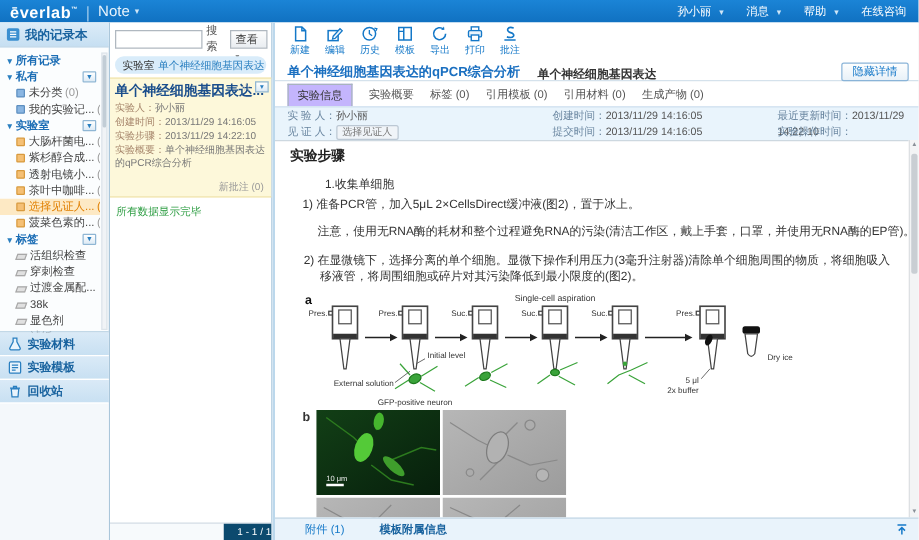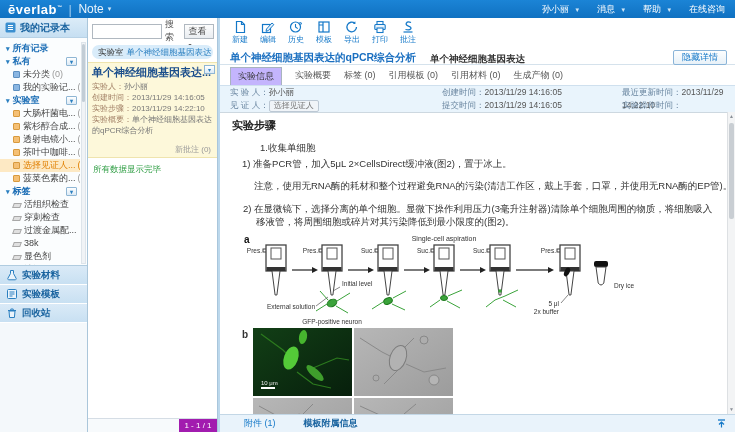--- a/index.html
+++ b/index.html
@@ -52,21 +52,21 @@
   .ncard { position:absolute; top:44px; left:0; right:0; height:96px; background:#fdf8da; border-top:1px solid #efe4ae; border-bottom:1px solid #efe4ae; cursor:pointer; }
   .ncard-title { position:relative; padding:2px 26px 1px 4px; font-size:11px; font-weight:bold; color:#1b4e8c; white-space:nowrap; overflow:hidden; }
   .ncard-star { position:absolute; right:16px; top:2px; color:#c0c0c0; font-size:9px; cursor:pointer; }
   .ncard-dd { position:absolute; right:2px; top:2px; width:11px; height:9px; border:1px solid #8fb6d4; background:linear-gradient(#fff,#dceaf5); color:#2a7fc0; font-size:6px; line-height:8px; text-align:center; cursor:pointer; }
   .ncard-line { padding:0 4px; font-size:8px; line-height:11px; color:#777; white-space:nowrap; overflow:hidden; }
   .ncard-line .lb { color:#a5846a;text-align:center; }
   .ncard-line.wrap { white-space:normal; overflow:visible; }
   .ncard-annot { position:absolute; right:6px; bottom:2px; color:#999; font-size:8px; cursor:pointer; }
   .end-msg { position:absolute; top:146px; left:5px; color:#2f9e44; font-size:8.5px; }
   .list-bottom { position:absolute; bottom:0; left:0; right:0; height:14px; background:#f7fafc; border-top:1px solid #d5dde5; }
-  .pager { position:absolute; right:0; top:0; width:38px; height:13px; background:#a21caf; color:#fff; font-size:8px; text-align:center; line-height:13px; }
+  .pager { position:absolute; right:0; top:0; width:38px; height:13px; background:#0c4a6e; color:#fff; font-size:8px; text-align:right; line-height:13px; }
 
   
   .main { position:absolute; left:218px; top:18px; width:517px; height:414px; background:#fff; border-left:2px solid #bcd8ec; }
   .toolbar { position:absolute; top:0; left:0; right:0; height:47px; border-bottom:1px solid #d5e2ec; display:flex; padding-left:6px; }
   .tool { width:28px; text-align:center; color:#1478c8; font-size:8px; cursor:pointer; padding-top:2px; }
   .tool svg { display:block; margin:0 auto; }
   .title-row { position:absolute; top:30px; left:0; right:0; height:20px; }
   .doc-title { position:absolute; left:10px; top:3px; font-size:10.5px; font-weight:bold; color:#1a6fc0; white-space:nowrap; }
   .nb-name { position:absolute; left:0; right:0; top:5px; text-align:center; font-size:9.5px; font-weight:bold; color:#333; }
   .hide-btn { position:absolute; right:8px; top:2px; height:15px; padding:0 8px; border:1px solid #8ab4d8; border-radius:2px; background:linear-gradient(#fdfefe,#e8f1f8); color:#1478c8; font-size:9px; line-height:13px; cursor:pointer; }

